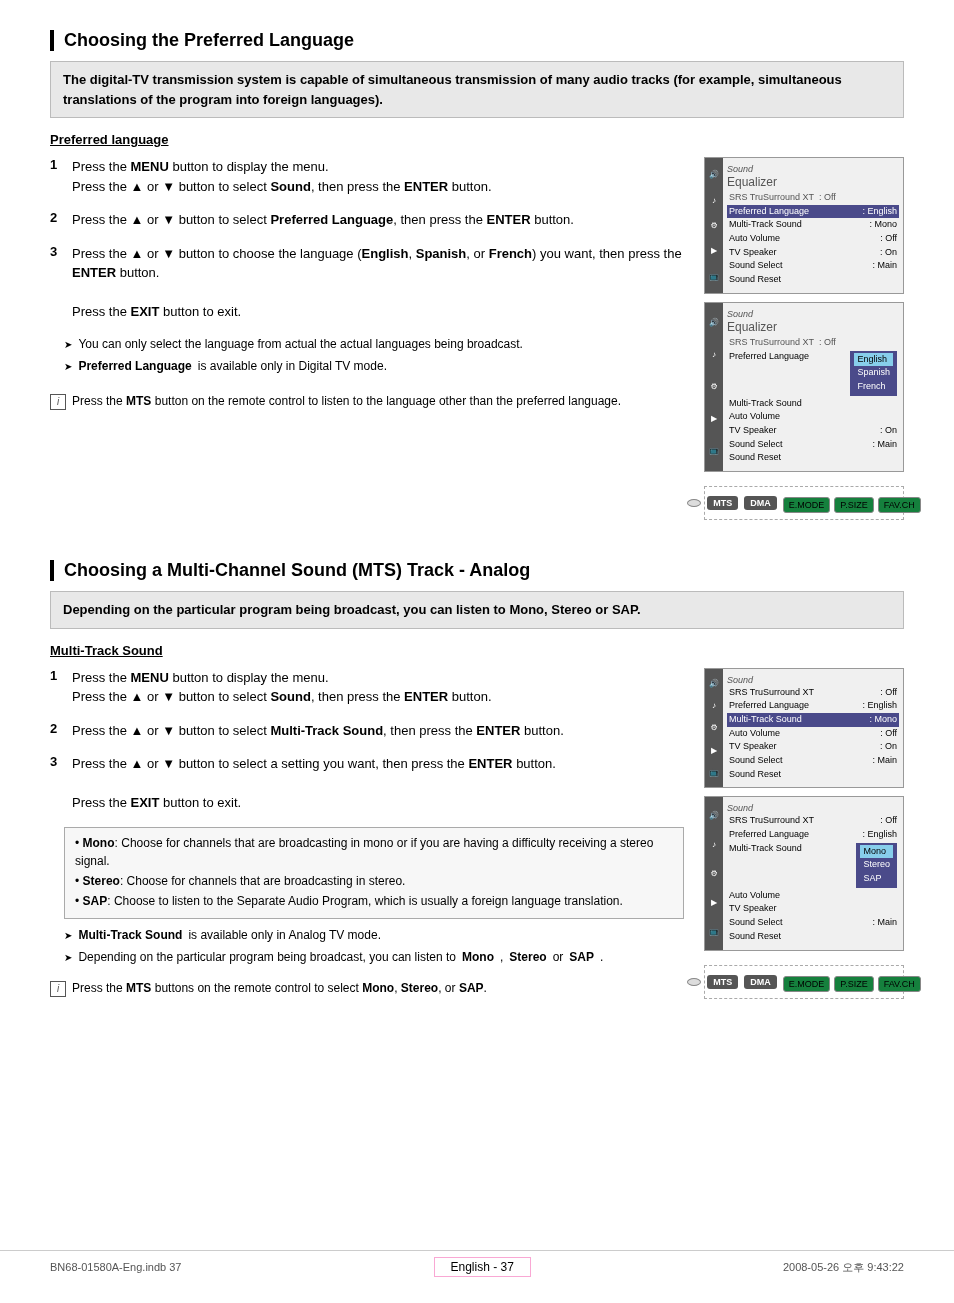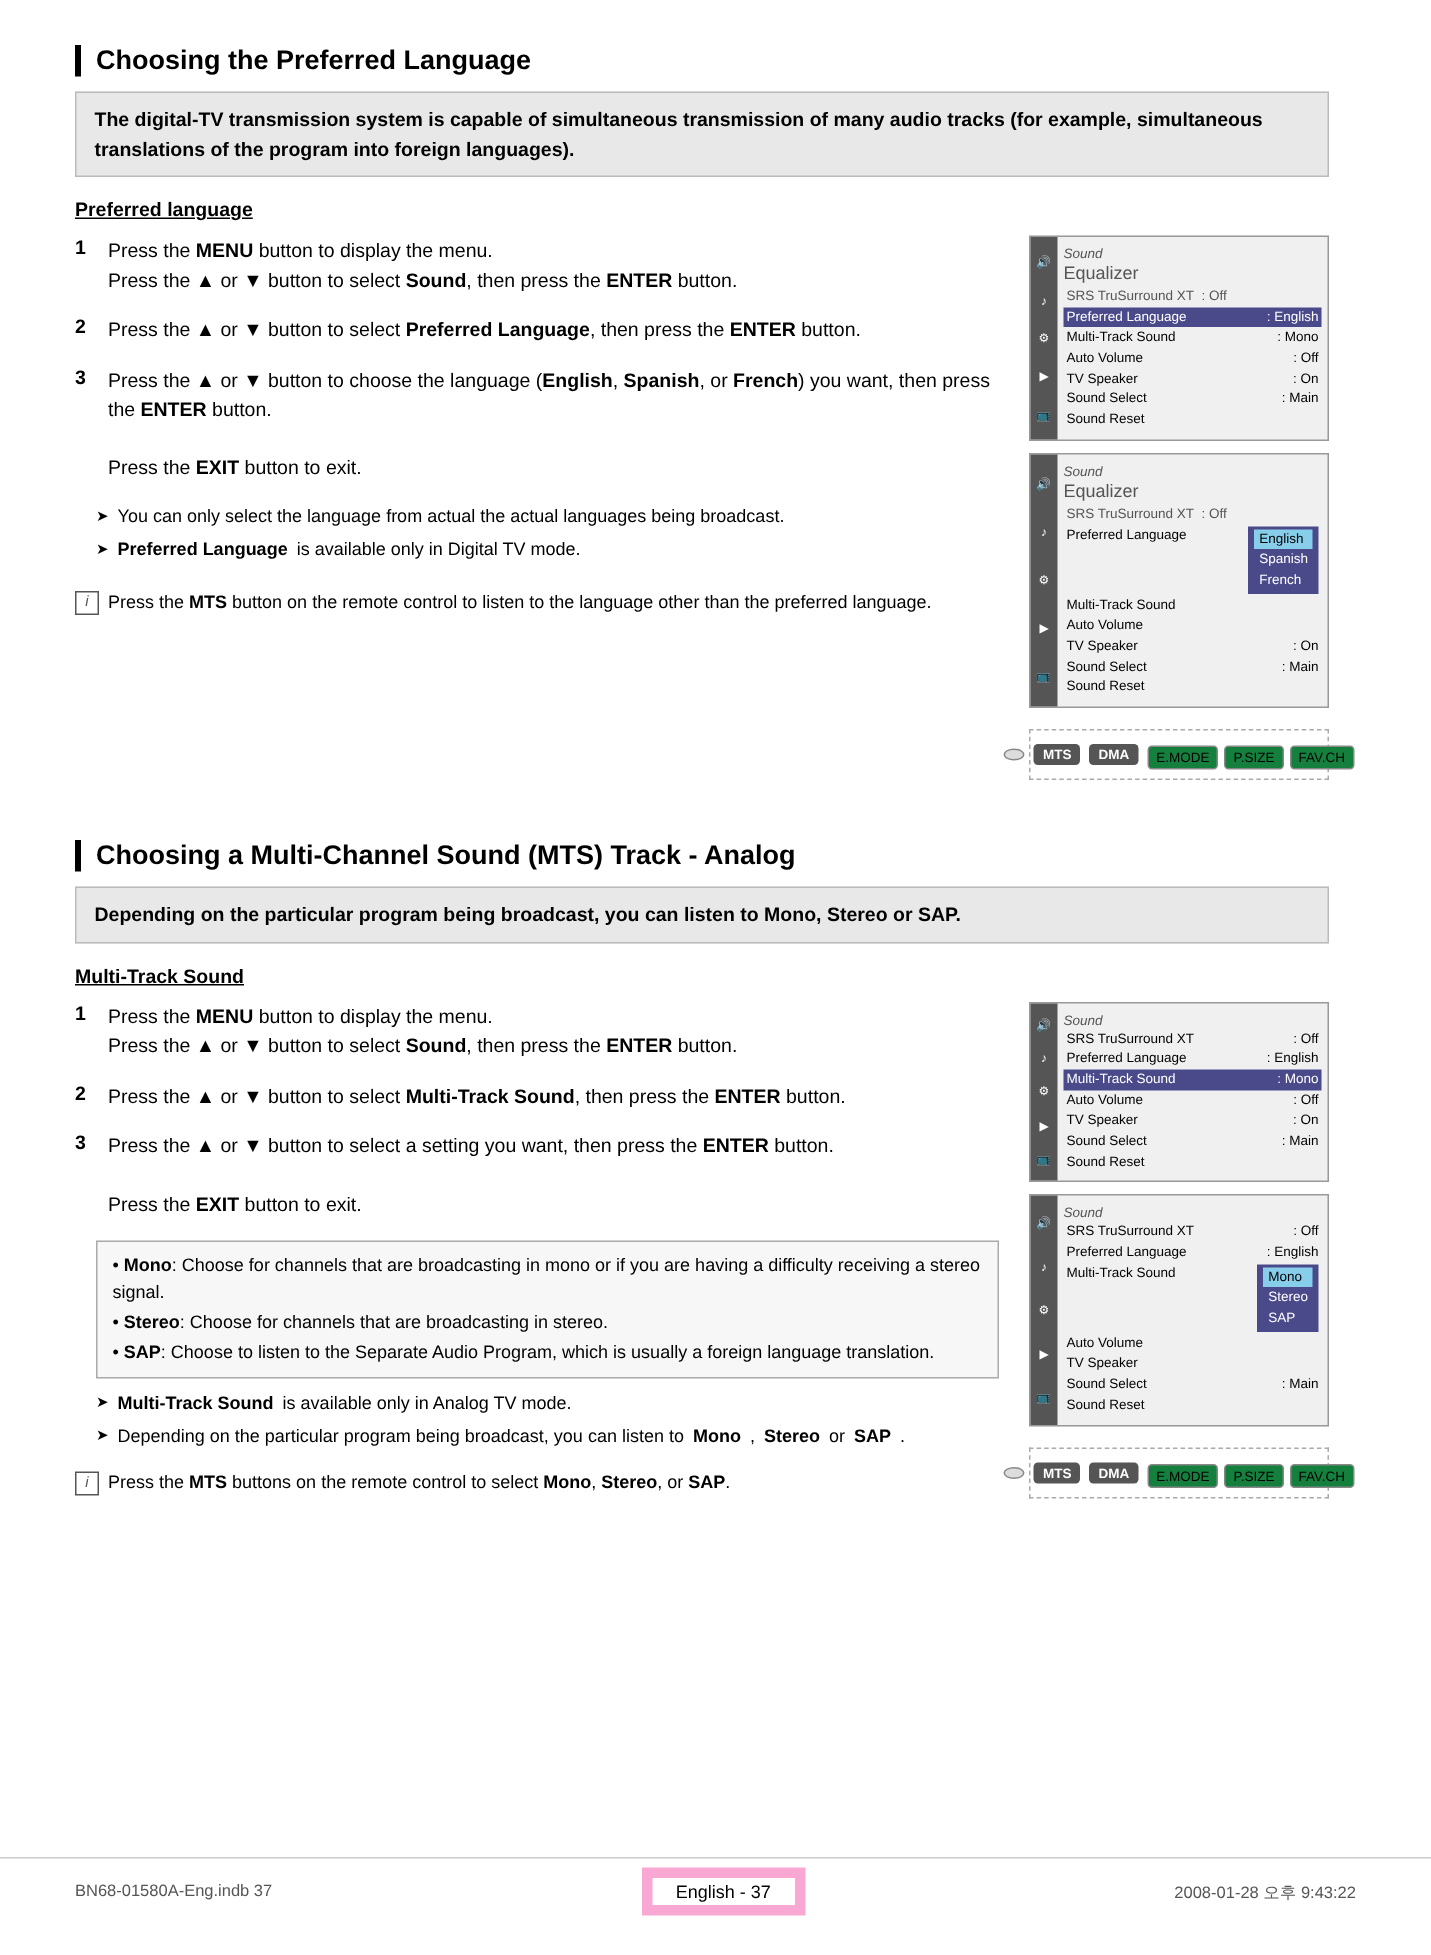--- a/index.html
+++ b/index.html
@@ -6,21 +6,21 @@
     body {
       width: 954px;
       min-height: 1303px;
       background: #fff;
       font-family: Arial, sans-serif;
       font-size: 13px;
       color: #000;
       position: relative;
     }
     .page-wrapper {
-      padding: 30px 68px 40px 50px;
+      padding: 30px 50px 40px 50px;
     }
 
     
     .section-title-bar {
       border-left: 4px solid #000;
       padding-left: 10px;
       margin-bottom: 10px;
     }
     .section-title {
       font-size: 18px;
@@ -220,21 +220,21 @@
       padding: 6px 50px;
       position: absolute;
       bottom: 20px;
       left: 0;
       right: 0;
       font-size: 11px;
       color: #555;
       gap: 41px;
     }
     .page-number-box {
-      border: 7px solid #f9a8d4;
+      border: 1px solid #f9a8d4;
       padding: 2px 16px;
       font-size: 12px;
       color: #000;
     }
 
     .section-divider {
       height: 24px;
     }
     .bullet-item {
       font-size: 12px;
@@ -563,14 +563,14 @@
 
       </div>
     </div>
   </div>
 
 </div>
 
 <div class="page-footer">
   <span>BN68-01580A-Eng.indb   37</span>
   <div class="page-number-box">English - 37</div>
-  <span>2008-01-28   오후  9:43:22</span>
+  <span>2008-05-26   오후  9:43:22</span>
 </div>
 
 </body></html>

